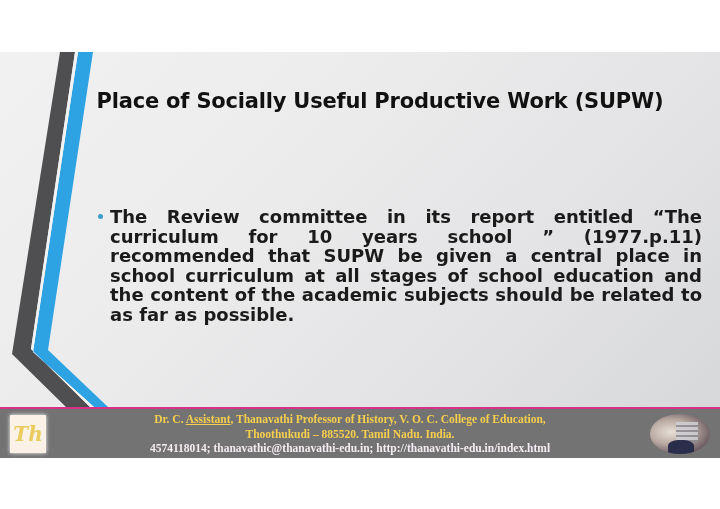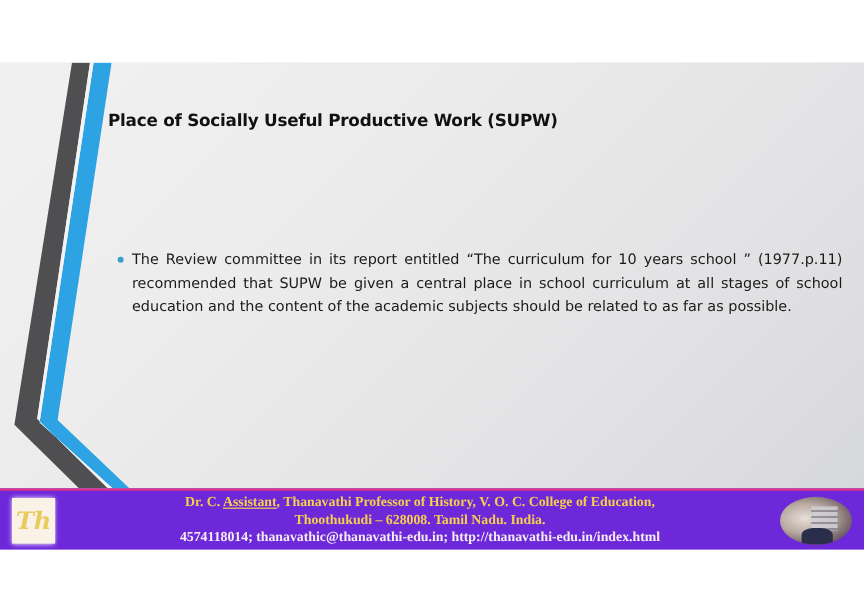--- a/index.html
+++ b/index.html
@@ -7,32 +7,32 @@
     body { position: relative; font-family: "DejaVu Sans", sans-serif; }
 
     .slide {
       position: absolute; left: 0; top: 52px; width: 720px; height: 355px;
       background: linear-gradient(135deg, #f1f1f2 0%, #ececed 35%, #e3e3e5 70%, #d7d8da 100%);
       overflow: hidden;
     }
     .stripes { position: absolute; left: 0; top: 0; width: 140px; height: 355px; }
 
     .title {
-      position: absolute; left: 90px; top: 34px; width: 600px;
-      color: #111111; font-weight: bold;
-      font-size: 14px; line-height: 30px; letter-spacing: -0.2px;
+      position: absolute; left: 80px; top: 34px; width: 600px;
+      text-align: center; color: #111111; font-weight: bold;
+      font-size: 21px; line-height: 30px; letter-spacing: -0.2px;
     }
 
     .bullets { position: absolute; left: 110px; top: 155px; width: 592px; list-style: none; }
-    .bullet { position: relative; color: #1a1a1a; font-weight: normal; font-size: 12px; line-height: 19.5px; text-align: justify; margin-bottom: 6px; }
+    .bullet { position: relative; color: #1a1a1a; font-weight: bold; font-size: 18px; line-height: 19.5px; text-align: justify; margin-bottom: 6px; }
     .bullet-dot { position: absolute; left: -12px; top: 7px; width: 5px; height: 5px; border-radius: 50%; background: #3a9fd0; }
 
     .footer {
       position: absolute; left: 0; top: 407px; width: 720px; height: 51px;
-      background: #6d28d9;
+      background: #737373;
       border-top: 2px solid #d8318a;
     }
     .footer-logo {
       position: absolute; left: 10px; top: 6px; width: 36px; height: 38px;
       background: #faf2e6; box-shadow: 0 0 4px #ffffff;
       display: flex; align-items: center; justify-content: center;
     }
     .footer-logo span { font-family: "DejaVu Serif", serif; font-style: italic; font-size: 20px; color: #e9cb5e; font-weight: bold; }
     .footer-text { position: absolute; left: 60px; top: 3px; width: 580px; text-align: center; font-family: "Liberation Serif", serif; font-weight: bold; font-size: 11.5px; line-height: 14.5px; }
     .footer-line1, .footer-line2 { color: #f6cf4d; display: block; }
@@ -67,20 +67,20 @@
     </li>
   </ul>
 </div>
 
 <div class="footer">
   <div class="footer-logo">
     <span>Th</span>
   </div>
   <div class="footer-text">
     <span class="footer-line1"><span>Dr. C. </span><span class="u">Assistant</span><span>, Thanavathi Professor of History, V. O. C. College of Education,</span></span>
-    <span class="footer-line2">Thoothukudi – 628008. Tamil Nadu. India.</span>
+    <span class="footer-line2">Thoothukudi – 885520. Tamil Nadu. India.</span>
     <span class="footer-line3">4574118014; thanavathic@thanavathi-edu.in; http://thanavathi-edu.in/index.html</span>
   </div>
   <div class="footer-photo">
     <div class="shelf"></div>
     <div class="person"></div>
   </div>
 </div>
 
 </body></html>

